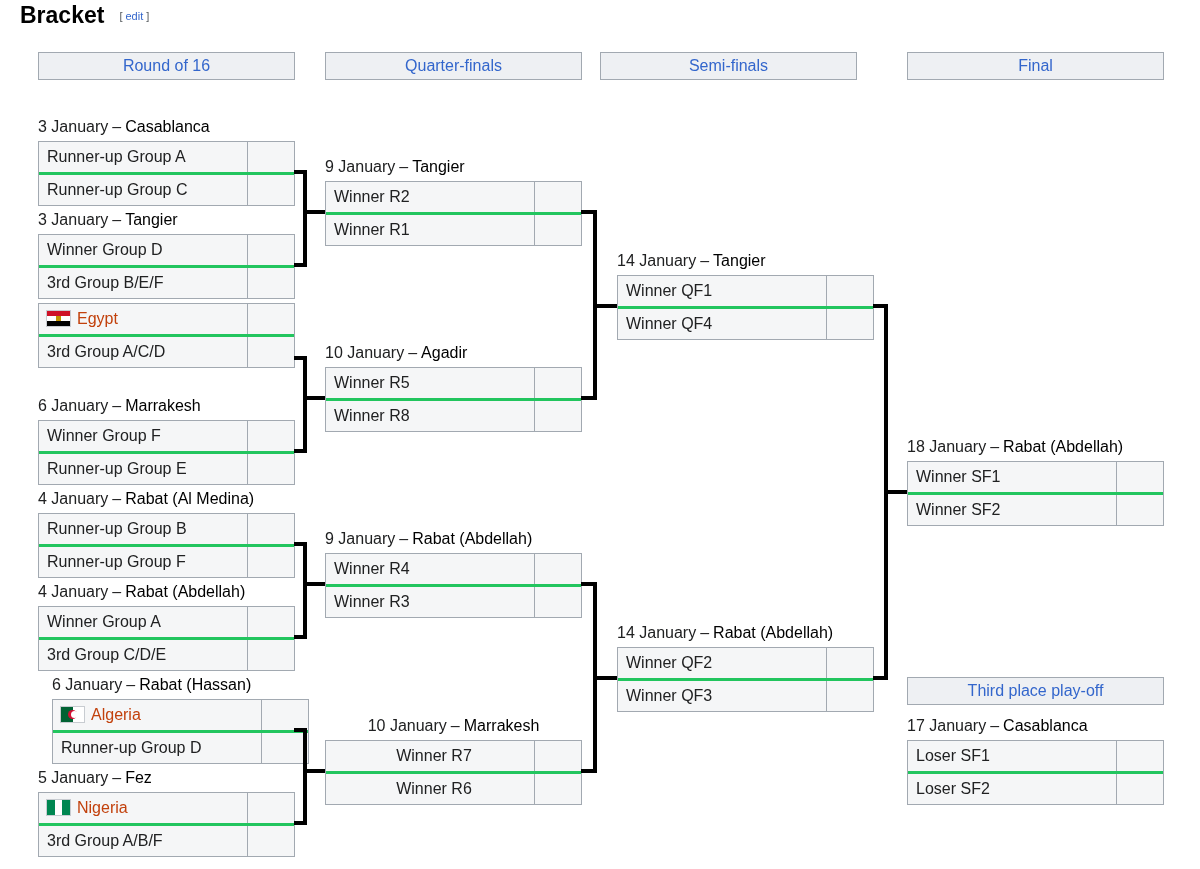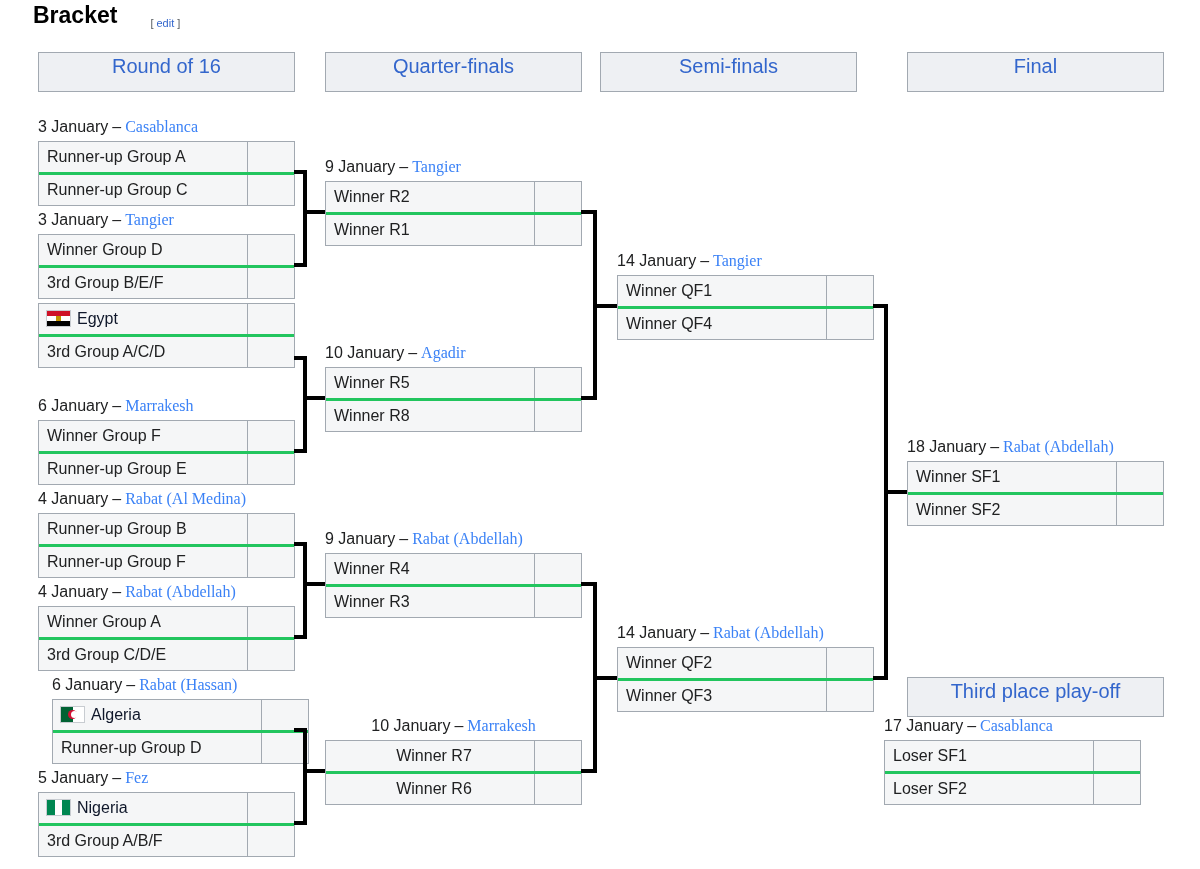--- a/index.html
+++ b/index.html
@@ -1,38 +1,38 @@
 <!DOCTYPE html>
 <html><head>
 <meta charset="utf-8">
 <style>
   html,body{margin:0;padding:0;background:#fff;}
   body{font-family:"Liberation Sans",sans-serif;color:#202122;}
   #canvas{position:relative;width:1200px;height:869px;background:#fff;overflow:hidden;}
 
-  .title-row{position:absolute;left:33px;top:2px;display:flex;align-items:flex-end;gap:33px;}
+  .title-row{position:absolute;left:20px;top:2px;display:flex;align-items:center;gap:15px;}
   .page-title{font-size:23px;font-weight:bold;color:#000;margin:0;}
   .edit-section{font-size:11px;}
   .edit-bracket{color:#54595d;}
   .edit-link{color:#3366cc;text-decoration:none;margin:0 3px;cursor:pointer;}
 
-  .round-header{position:absolute;width:257px;height:40px;box-sizing:border-box;
-    background:#eef0f3;border:1px solid #a2a9b1;color:#3366cc;font-size:20px;
+  .round-header{position:absolute;width:257px;height:28px;box-sizing:border-box;
+    background:#eef0f3;border:1px solid #a2a9b1;color:#3366cc;font-size:16px;
     text-align:center;line-height:26px;cursor:pointer;}
 
   .match{position:absolute;width:257px;}
   .mdate{height:24px;font-size:16px;line-height:20px;white-space:nowrap;}
   .dash{margin:0 4px;}
-  .venue{color:#3b82f6;text-decoration:none;cursor:pointer;font-family:Liberation Serif, serif;}
+  .venue{color:#000000;text-decoration:none;cursor:pointer;}
   .mtable{width:257px;box-sizing:border-box;border:1px solid #a2a9b1;background:#f5f6f7;}
   .mrow{display:flex;height:30px;}
   .mrow + .mrow{border-top:3px solid #22c55e;}
   .team{flex:1;font-size:16px;line-height:30px;padding-left:8px;white-space:nowrap;overflow:hidden;}
   .score{width:46px;border-left:1px solid #a2a9b1;}
-  .tlink{color:#0f172a;text-decoration:none;cursor:pointer;}
+  .tlink{color:#c2410c;text-decoration:none;cursor:pointer;}
 
   .line{position:absolute;background:#000;}
 
   .flag{display:inline-block;width:23px;height:15px;vertical-align:-2px;margin-right:7px;
     position:relative;box-shadow:0 0 0 1px #c8ccd1;}
   .flag-egypt{background:linear-gradient(to bottom,#ce1126 0 33%,#ffffff 33% 67%,#000000 67% 100%);}
   .flag-egypt::after{content:"";position:absolute;left:9px;top:5px;width:5px;height:5px;background:#c09300;}
   .flag-algeria{background:linear-gradient(to right,#006233 0 50%,#ffffff 50% 100%);}
   .flag-algeria::before{content:"";position:absolute;left:7px;top:3px;width:9px;height:9px;border-radius:50%;background:#d21034;}
   .flag-algeria::after{content:"";position:absolute;left:10px;top:4px;width:7px;height:7px;border-radius:50%;background:#fff;}
@@ -256,21 +256,21 @@
           <div class="team">Winner SF1</div>
           <div class="score"></div>
         </div>
       <div class="mrow">
           <div class="team">Winner SF2</div>
           <div class="score"></div>
         </div>
     </div>
   </div>
 
-  <div class="match" style="left:884px;top:716px;">
+  <div class="match" style="left:907px;top:716px;">
     <div class="mdate"><span>17 January</span><span class="dash">–</span><a class="venue">Casablanca</a></div>
     <div class="mtable">
       <div class="mrow">
           <div class="team">Loser SF1</div>
           <div class="score"></div>
         </div>
       <div class="mrow">
           <div class="team">Loser SF2</div>
           <div class="score"></div>
         </div>

